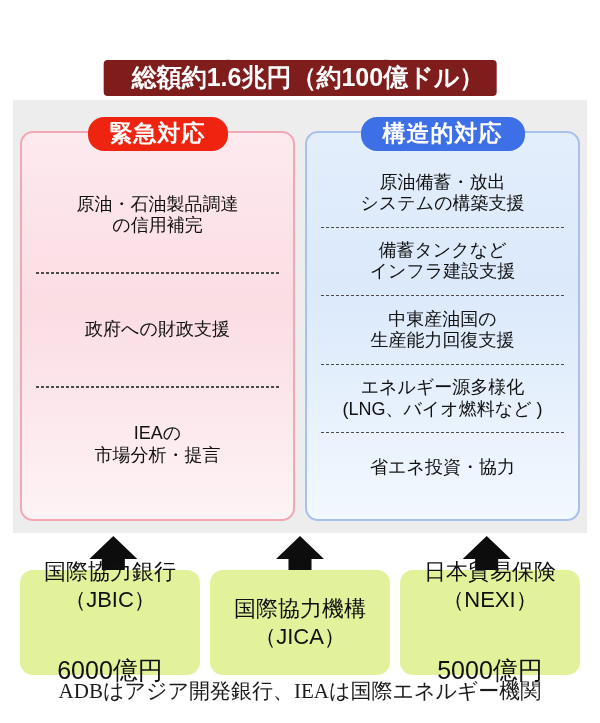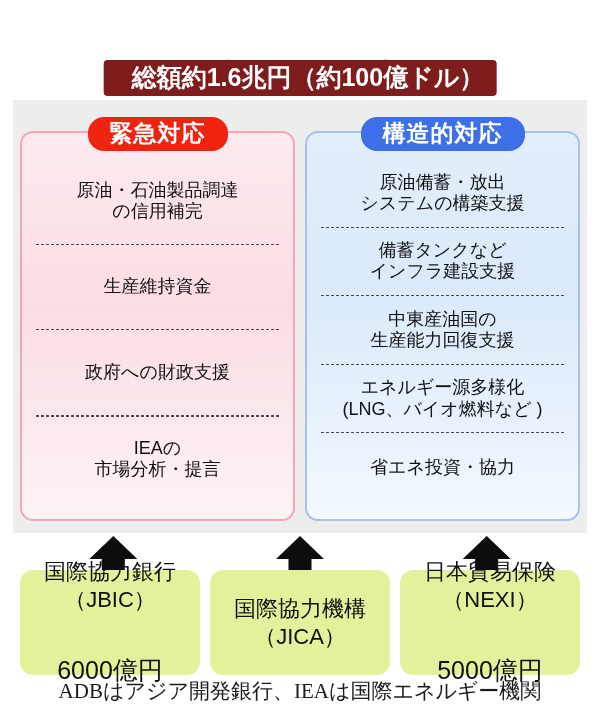--- a/index.html
+++ b/index.html
@@ -205,21 +205,20 @@
 <div class="backdrop"></div>
 
 <div class="panels">
 
   <div class="panel panel-emergency">
     <div class="badge badge-red">緊急対応</div>
     <div class="item-list">
       <div class="item">原油・石油製品調達
 の信用補完</div>
       <div class="sep"></div>
-      <div class="item">生産維持資金</div>
       <div class="sep"></div>
       <div class="item">政府への財政支援</div>
       <div class="sep"></div>
       <div class="sep"></div>
       <div class="item">IEAの
 市場分析・提言</div>
     </div>
   </div>
 
   <div class="panel panel-structural">

